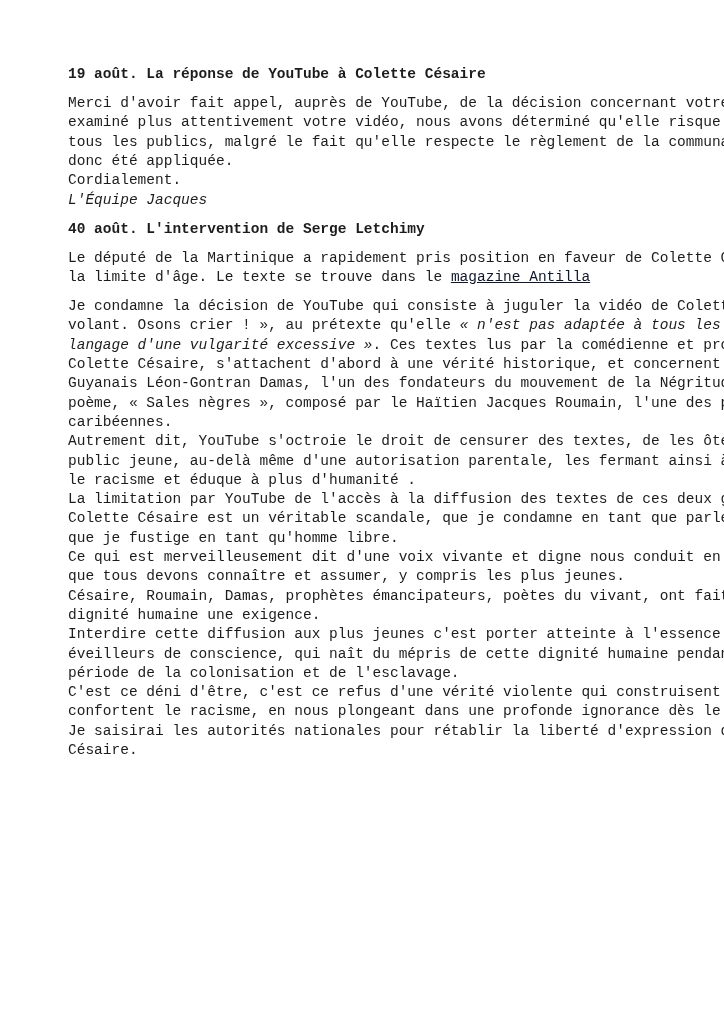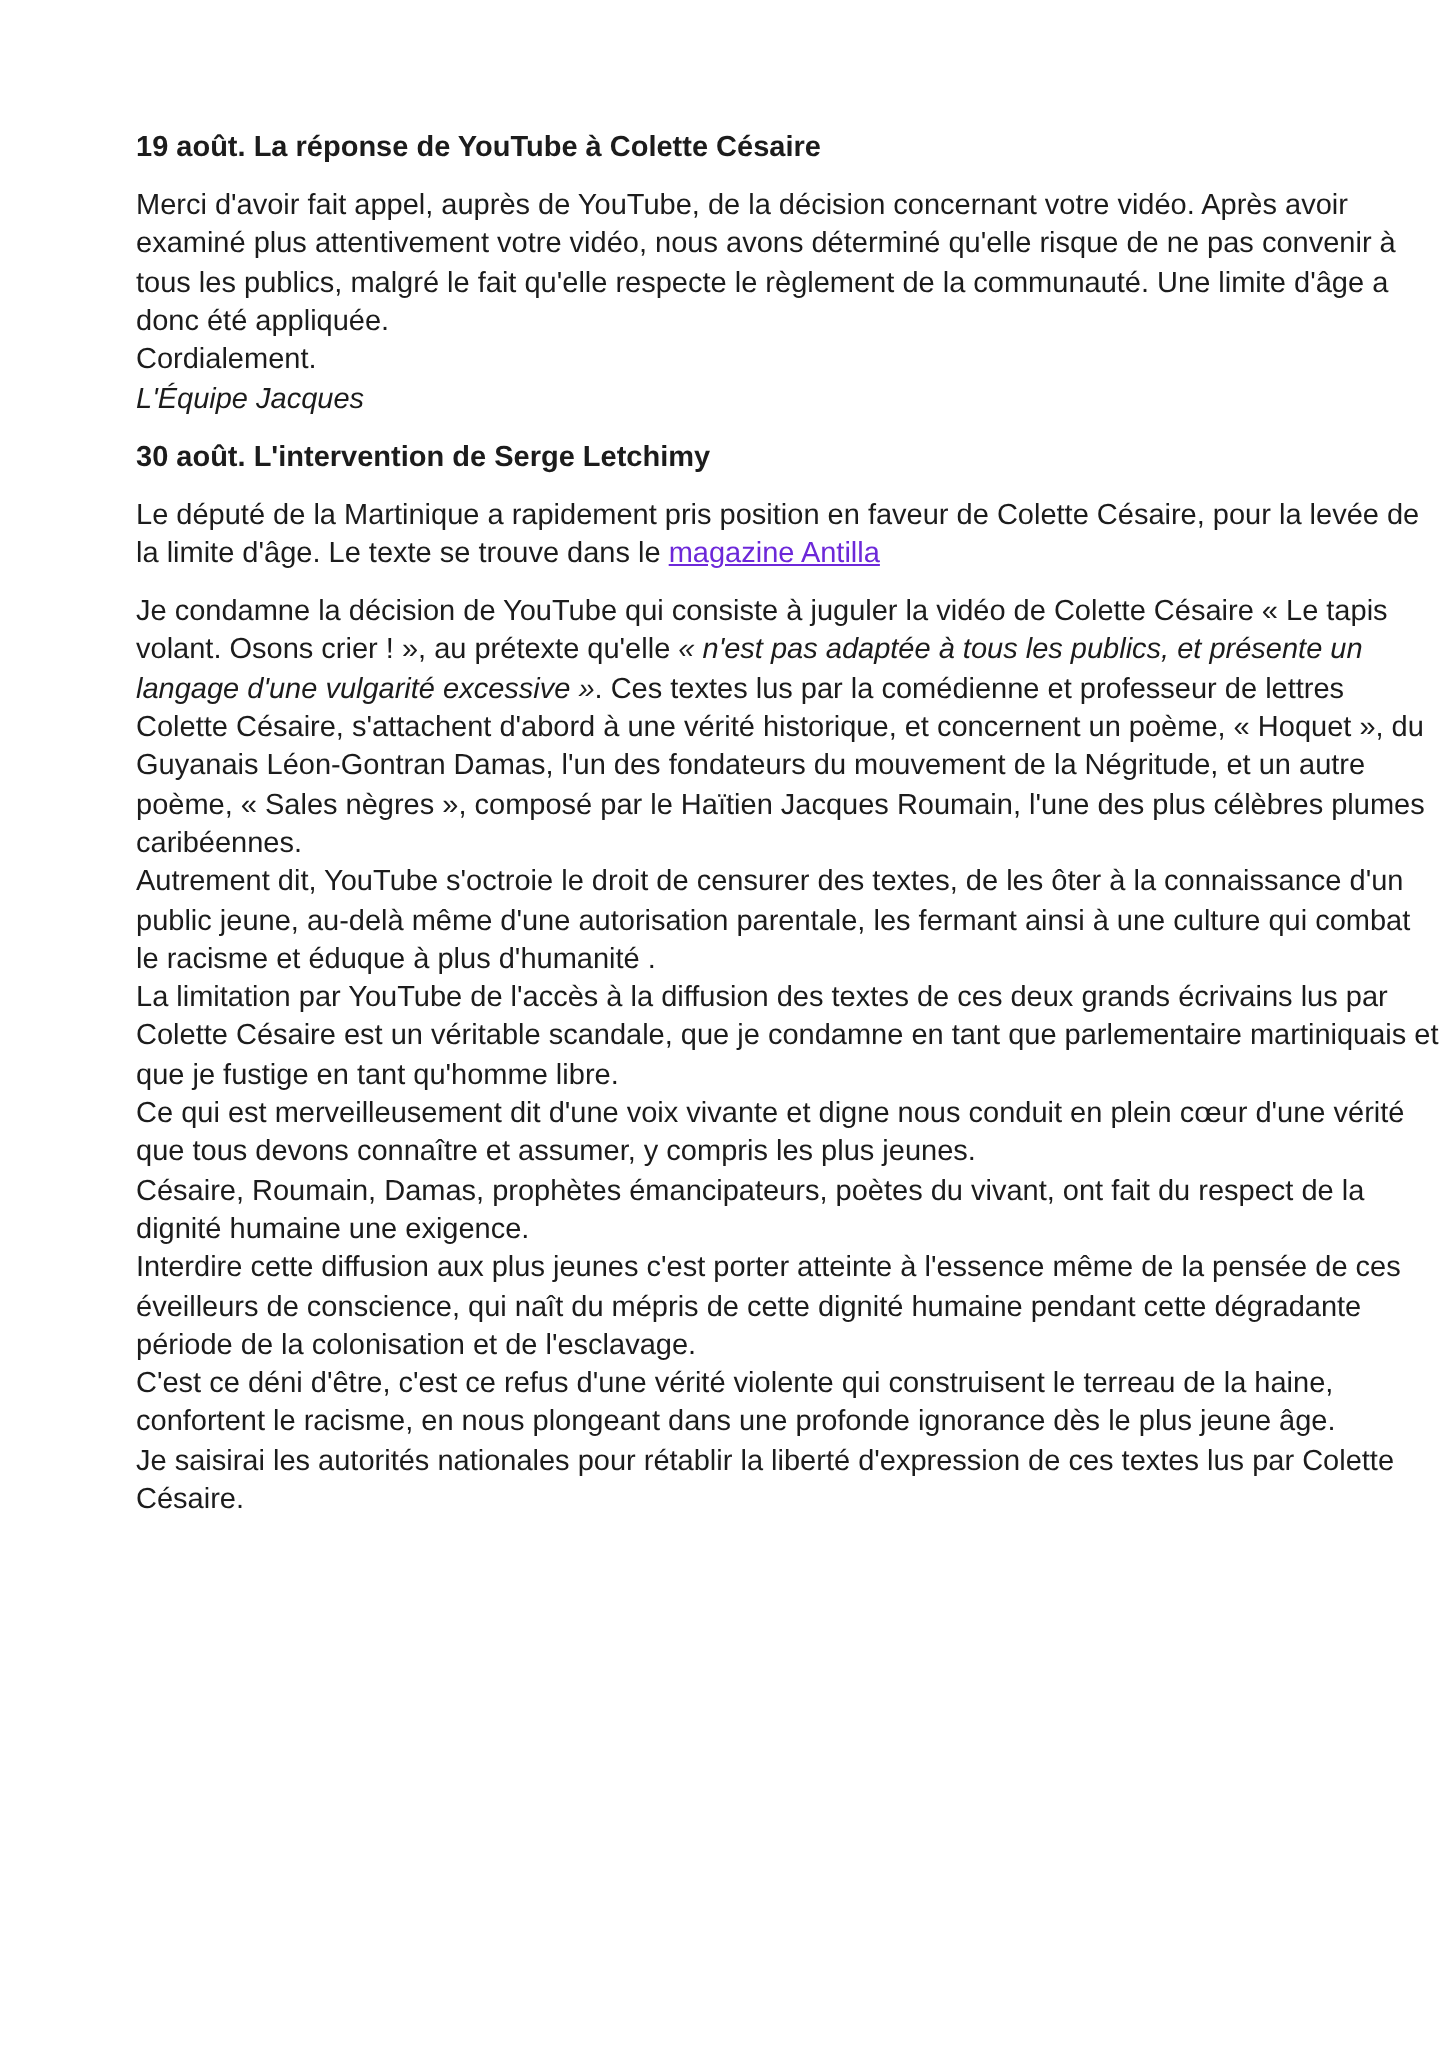--- a/index.html
+++ b/index.html
@@ -7,21 +7,21 @@
     padding: 0;
     background: #ffffff;
   }
   .page {
     position: relative;
     box-sizing: border-box;
     width: 724px;
     height: 1016px;
     background: #ffffff;
     padding: 65px 30px 0 68px;
-    font-family: Liberation Sans, sans-serif;
+    font-family: Liberation Mono, monospace;
     font-size: 14.5px;
     line-height: 19.3px;
     color: #1c1c1c;
     overflow: hidden;
   }
   .block {
     margin: 0 0 9.8px 0;
     white-space: pre;          
     font-weight: normal;
   }
@@ -42,23 +42,23 @@
 <body>
 
 <div class="page" style="color: rgb(28, 28, 28); background: rgb(255, 255, 255);">
   <h2 class="block heading"><span>19 août. La réponse de YouTube à Colette Césaire</span></h2>
   <p class="block"><span>Merci d'avoir fait appel, auprès de YouTube, de la décision concernant votre vidéo. Après avoir
 examiné plus attentivement votre vidéo, nous avons déterminé qu'elle risque de ne pas convenir à
 tous les publics, malgré le fait qu'elle respecte le règlement de la communauté. Une limite d'âge a
 donc été appliquée.
 Cordialement.
 </span><span class="run-italic">L'Équipe Jacques</span></p>
-  <h2 class="block heading"><span>30 août. L'intervention de Serge Letchimy</span></h2>
+  <h2 class="block heading"><span>40 août. L'intervention de Serge Letchimy</span></h2>
   <p class="block"><span>Le député de la Martinique a rapidement pris position en faveur de Colette Césaire, pour la levée de
-la limite d'âge. Le texte se trouve dans le </span><a href="#" class="doc-link" style="color: #6d28d9;">magazine Antilla</a></p>
+la limite d'âge. Le texte se trouve dans le </span><a href="#" class="doc-link" style="color: #0f172a;">magazine Antilla</a></p>
   <p class="block"><span>Je condamne la décision de YouTube qui consiste à juguler la vidéo de Colette Césaire « Le tapis
 volant. Osons crier ! », au prétexte qu'elle </span><span class="run-italic">« n'est pas adaptée à tous les publics, et présente un
 langage d'une vulgarité excessive »</span><span>. Ces textes lus par la comédienne et professeur de lettres
 Colette Césaire, s'attachent d'abord à une vérité historique, et concernent un poème, « Hoquet », du
 Guyanais Léon-Gontran Damas, l'un des fondateurs du mouvement de la Négritude, et un autre
 poème, « Sales nègres », composé par le Haïtien Jacques Roumain, l'une des plus célèbres plumes
 caribéennes.
 Autrement dit, YouTube s'octroie le droit de censurer des textes, de les ôter à la connaissance d'un
 public jeune, au-delà même d'une autorisation parentale, les fermant ainsi à une culture qui combat
 le racisme et éduque à plus d'humanité .

